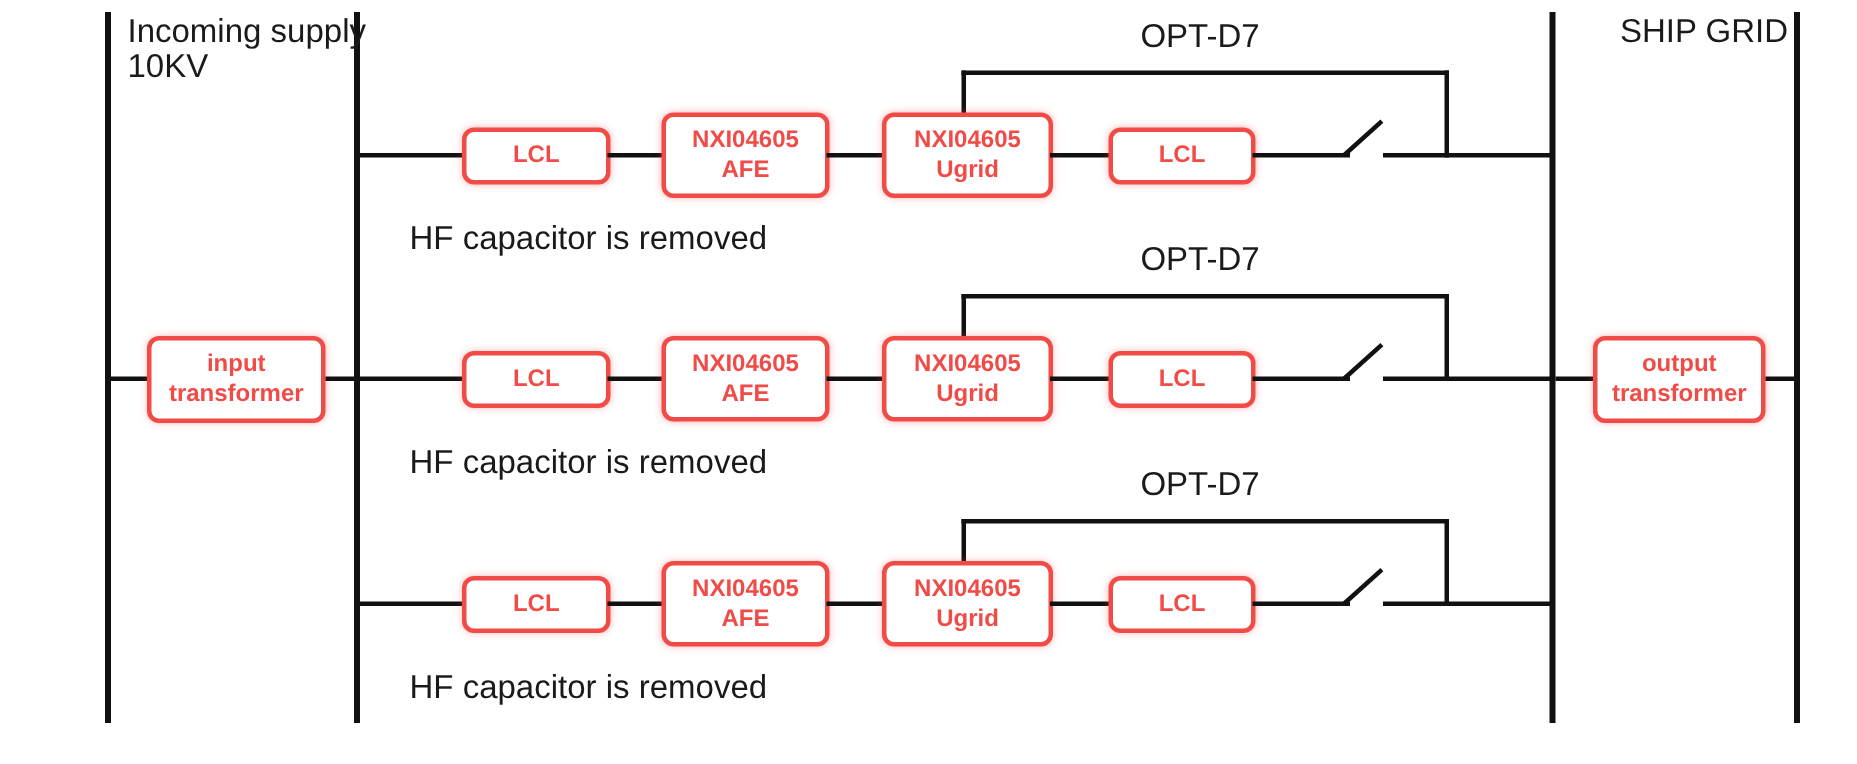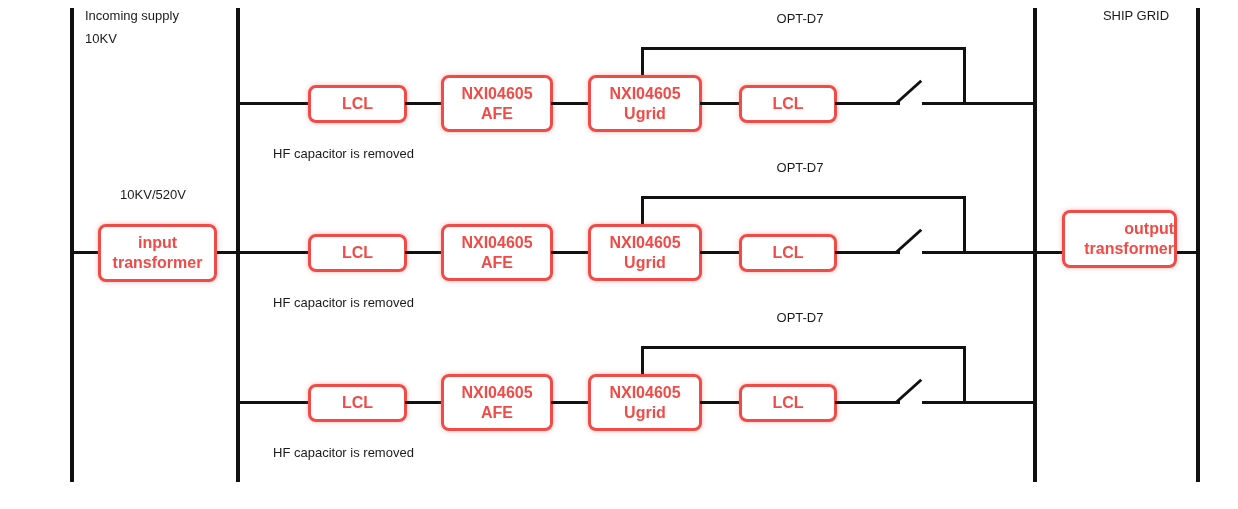--- a/index.html
+++ b/index.html
@@ -15,48 +15,47 @@
     position:absolute; width:34px; height:3px; background:#111111;
     transform-origin:0 50%; transform:rotate(-42deg);
   }
   .box {
     position:absolute; background:#ffffff;
     border:3px solid #f04b46; border-radius:8px;
     color:#f04b46; font-weight:700; font-size:16px; line-height:1.25;
     display:flex; flex-direction:column; align-items:center; justify-content:center;
     text-align:center; box-shadow:0 0 5px rgba(240,75,70,0.38);
   }
-  .lbl  { position:absolute; font-size:13px; color:#1a1a1a; white-space:nowrap; }
+  .lbl  { position:absolute; font-size:22px; color:#1a1a1a; white-space:nowrap; }
   .lbl.center { text-align:center; white-space:normal; }
   .row  { position:absolute; left:0; top:0; width:100%; height:0; }
 </style>
 </head>
 <body>
 
 <div class="canvas">
 
   <div class="bus" style="left:70px;"></div>
   <div class="bus" style="left:236px;"></div>
   <div class="bus" style="left:1033px;"></div>
   <div class="bus" style="left:1196px;"></div>
 
   <div class="lbl" style="left:85px; top:8px;">Incoming supply</div>
   <div class="lbl" style="left:85px; top:31px;text-align:right;">10KV</div>
   <div class="lbl center" style="left:1056px; top:8px; width:160px;">SHIP GRID</div>
-  <div class="lbl center" style="left:70px;  top:187px; width:166px;">10KV/520V</div>
 
   <div class="hw" style="left:74px; top:251px; width:24px;"></div>
   <div class="box" style="left:98px; top:224px; width:119px; height:58px;">
     <span>input</span>
     <span>transformer</span>
   </div>
   <div class="hw" style="left:217px; top:251px; width:19px;"></div>
 
   <div class="hw" style="left:1037px; top:251px; width:25px;"></div>
-  <div class="box" style="left:1062px; top:210px; width:115px; height:58px;align-items:flex-end;">
+  <div class="box" style="left:1062px; top:224px; width:115px; height:58px;">
     <span>output</span>
     <span>transformer</span>
   </div>
   <div class="hw" style="left:1177px; top:251px; width:19px;"></div>
 
   <div class="row" style="top:0px;">
     <div class="lbl center" style="left:730px; top:11px; width:140px;">OPT-D7</div>
     <div class="hw" style="left:641px; top:47px;  width:325px;"></div>
     <div class="vw" style="left:641px; top:47px;  height:31px;"></div>
     <div class="vw" style="left:963px; top:47px;  height:58px;"></div>

